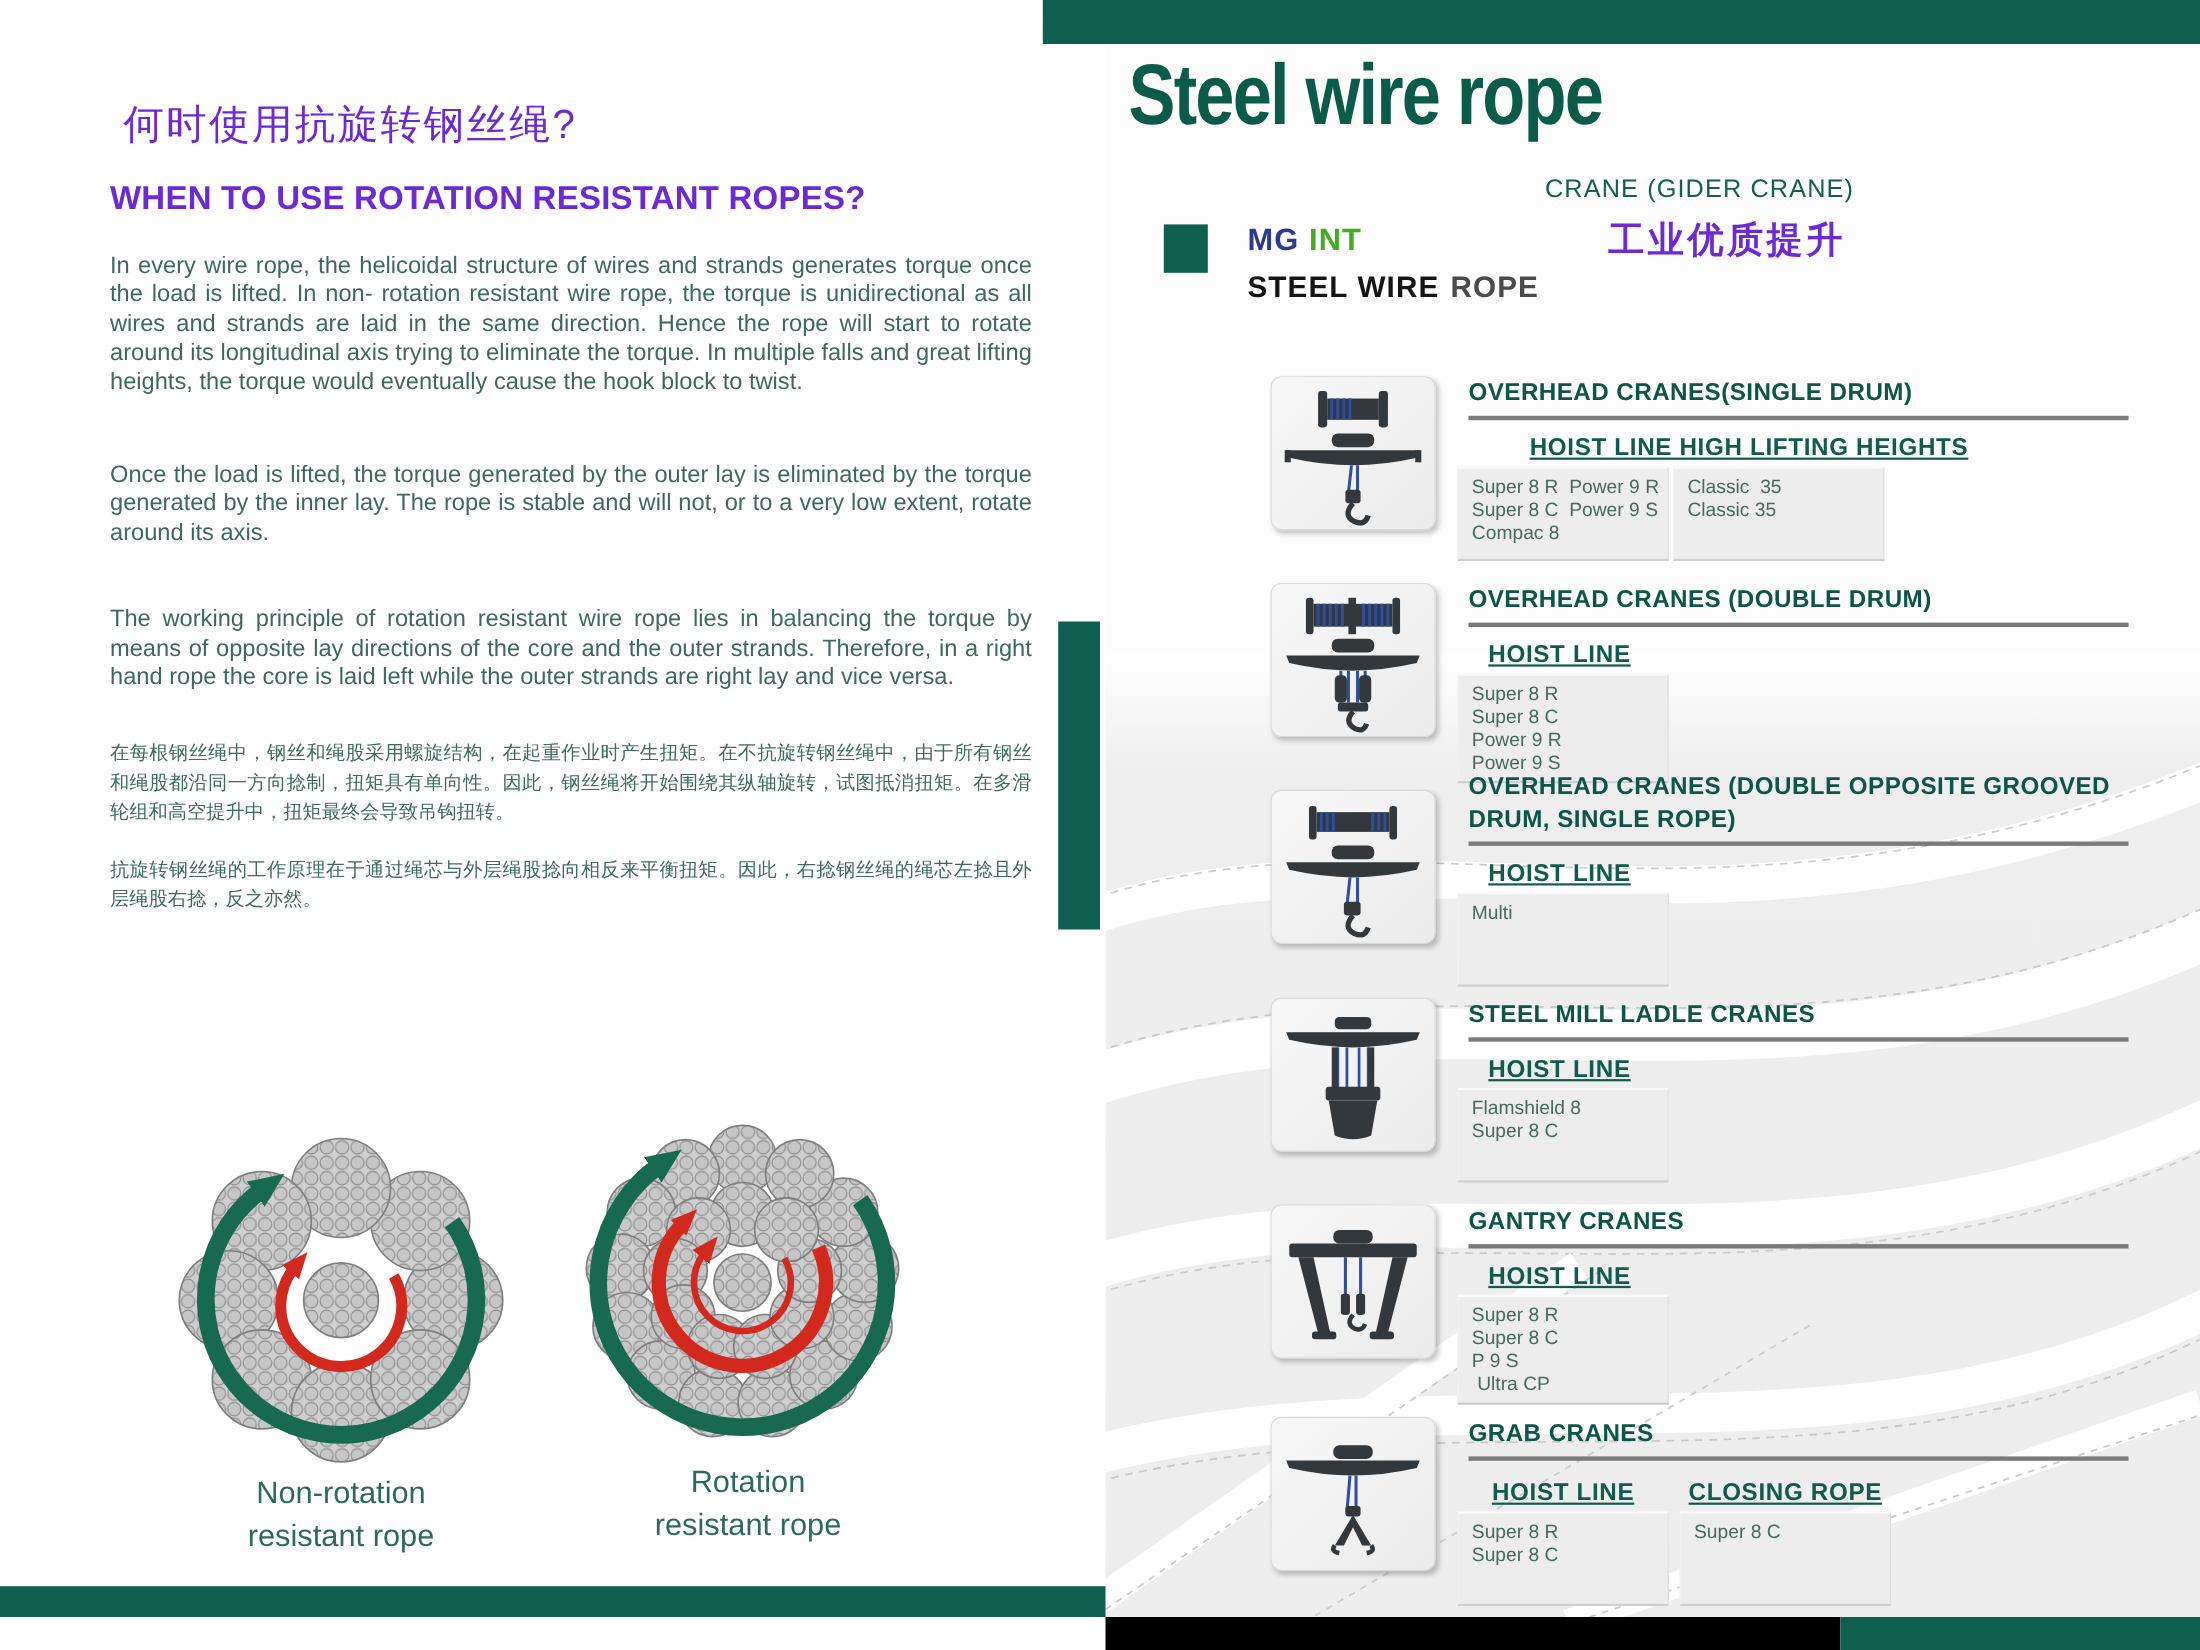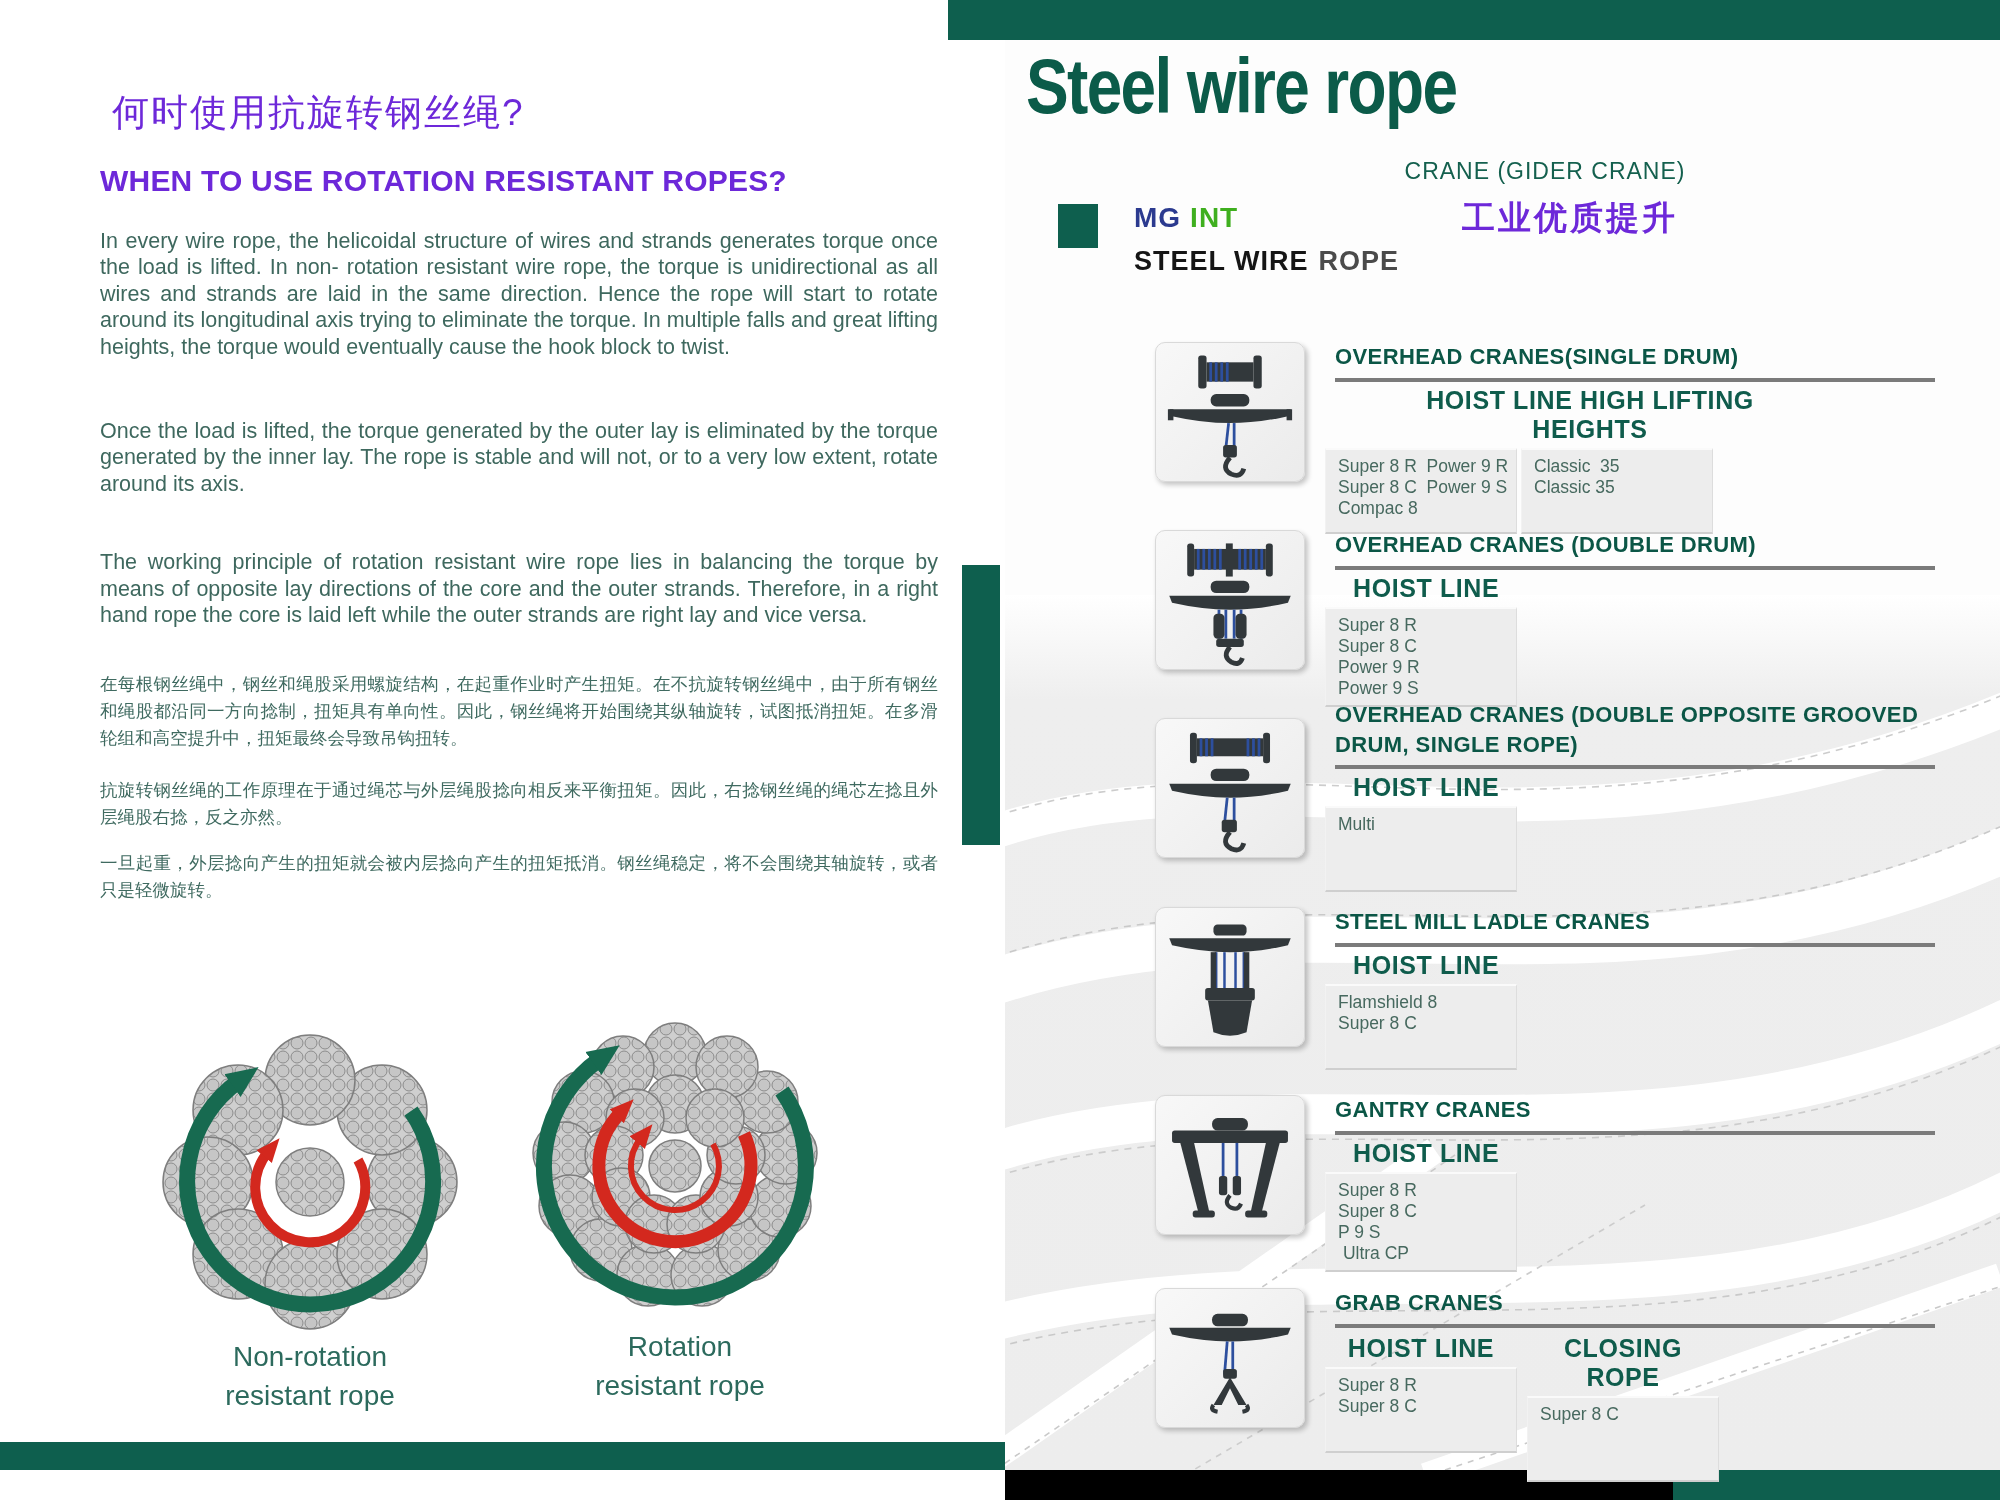--- a/index.html
+++ b/index.html
@@ -29,21 +29,21 @@
   .brand-rope{color:#4a4a4a;margin-left:10px;}
 
   
   .section{position:absolute;left:1155px;width:810px;}
   .icon-card{position:absolute;left:0;top:12px;width:148px;height:138px;background:linear-gradient(135deg,#f8f8f8,#ebebeb);
              border:1px solid #d9d9d9;border-radius:10px;box-shadow:2.5px 3px 5px rgba(0,0,0,.22);}
   .icon-card svg{width:100%;height:100%;}
   .sec-content{margin-left:180px;padding-top:12px;}
   .sec-heading{font-size:22px;font-weight:800;color:#0b5646;letter-spacing:.4px;line-height:1.35;width:620px;}
   .sec-rule{height:4px;background:#7b7b7b;width:600px;margin:6px 0 4px 0;}
-  .group-label{font-size:25px;font-weight:700;color:#0f5c4c;letter-spacing:.6px;margin:2px 0 4px 0;}
+  .group-label{font-size:22px;font-weight:700;color:#0f5c4c;letter-spacing:.6px;margin:12px 0 4px 0;text-decoration:underline;}
   .label-wide{width:420px;text-align:center;margin-left:45px;}
   .label-left{margin-left:18px;}
   .label-center{width:192px;text-align:center;margin-left:0;}
   .boxes{display:flex;gap:4px;margin-left:-10px;}
   .group-row{display:flex;gap:10px;margin-left:-10px;}
   .group-col{width:192px;}
   .box{width:192px;min-height:86px;background:#ededed;border-top:2px solid #fafafa;border-left:1px solid #f2f2f2;
        border-right:1px solid #dddddd;border-bottom:2px solid #cfcfcf;box-sizing:border-box;
        padding:6px 4px 6px 12px;font-size:17.5px;line-height:21px;color:#47695f;}
   .box-line{white-space:pre-wrap;}
@@ -103,21 +103,20 @@
   <div class="footer-teal"></div>
 
   <div class="left-page">
     <div class="lp-title-zh">何时使用抗旋转钢丝绳?</div>
     <div class="lp-title-en">WHEN TO USE ROTATION RESISTANT ROPES?</div>
     <p class="p-en p1">In every wire rope, the helicoidal structure of wires and strands generates torque once the load is lifted. In non- rotation resistant wire rope, the torque is unidirectional as all wires and strands are laid in the same direction. Hence the rope will start to rotate around its longitudinal axis trying to eliminate the torque. In multiple falls and great lifting heights, the torque would eventually cause the hook block to twist.</p>
     <p class="p-en p3">Once the load is lifted, the torque generated by the outer lay is eliminated by the torque generated by the inner lay. The rope is stable and will not, or to a very low extent, rotate around its axis.</p>
     <p class="p-en p2">The working principle of rotation resistant wire rope lies in balancing the torque by means of opposite lay directions of the core and the outer strands. Therefore, in a right hand rope the core is laid left while the outer strands are right lay and vice versa.</p>
     <p class="p-zh z1">在每根钢丝绳中，钢丝和绳股采用螺旋结构，在起重作业时产生扭矩。在不抗旋转钢丝绳中，由于所有钢丝和绳股都沿同一方向捻制，扭矩具有单向性。因此，钢丝绳将开始围绕其纵轴旋转，试图抵消扭矩。在多滑轮组和高空提升中，扭矩最终会导致吊钩扭转。</p>
     <p class="p-zh z2">抗旋转钢丝绳的工作原理在于通过绳芯与外层绳股捻向相反来平衡扭矩。因此，右捻钢丝绳的绳芯左捻且外层绳股右捻，反之亦然。</p>
-    <p class="p-zh z3">一旦起重，外层捻向产生的扭矩就会被内层捻向产生的扭矩抵消。钢丝绳稳定，将不会围绕其轴旋转，或者只是轻微旋转。</p>
   </div>
 
   <svg class="rope-left" viewBox="0 0 320 320">
     <defs>
       <pattern id="wires" width="14" height="14" patternUnits="userSpaceOnUse">
         <rect width="14" height="14" fill="#cfcfcf"></rect>
         <circle cx="7" cy="7" r="6" fill="#c6c6c6" stroke="#8b8b8b" stroke-width="1"></circle>
       </pattern>
       <marker id="ag" markerUnits="userSpaceOnUse" markerWidth="40" markerHeight="40" refX="8" refY="18" orient="auto">
         <path d="M0,4 L32,18 L0,32 Z" fill="#176a50"></path>

